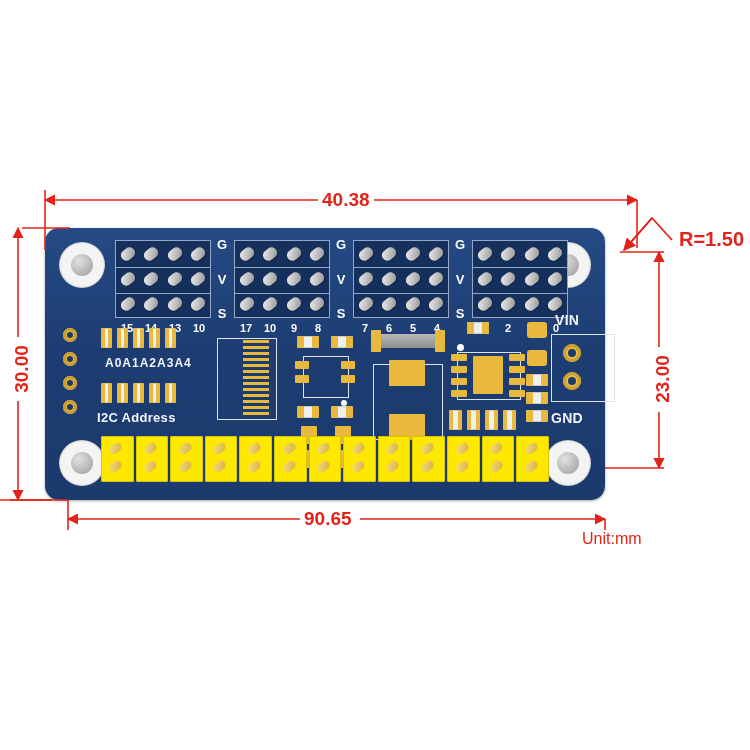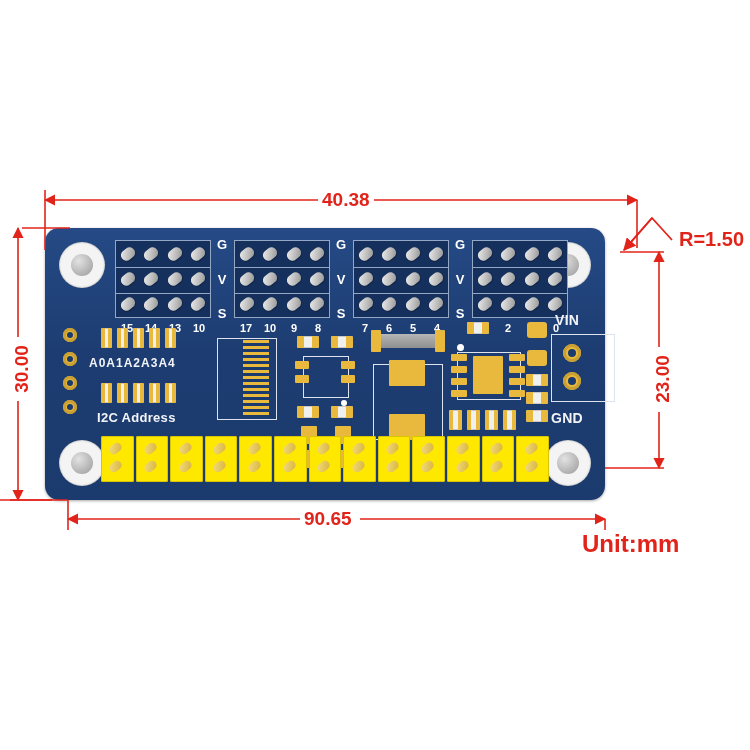--- a/index.html
+++ b/index.html
@@ -67,21 +67,21 @@
   .gpio .blk::before,.gpio .blk::after{content:"";position:absolute;left:26%;
         width:13px;height:9px;border-radius:5px;
         transform:rotate(-38deg);
         background:linear-gradient(135deg,#f5dd80,#d6b23c);}
   .gpio .blk::before{top:18%;}
   .gpio .blk::after{top:56%;}
   .dlabel{position:absolute;color:#e2231a;font-weight:bold;font-size:19px;
        background:#fff;padding:0 4px;white-space:nowrap;}
   svg.arrows{position:absolute;left:0;top:0;width:750px;height:750px;
        pointer-events:none;overflow:visible;}
-  .unit{position:absolute;color:#e2231a;font-weight:bold;font-size:24px;}
+  .unit{position:absolute;color:#e2231a;font-weight:normal;font-size:16px;}
 </style>
 </head>
 <body>
 
 <div id="stage">
 
   <div class="board">
 
     <div class="hole tl"></div>
     <div class="hole tr"></div>
@@ -212,21 +212,21 @@
     <div class="res" style="left:72px;top:100px;width:11px;height:20px"></div>
     <div class="res" style="left:88px;top:100px;width:11px;height:20px"></div>
     <div class="res" style="left:104px;top:100px;width:11px;height:20px"></div>
     <div class="res" style="left:120px;top:100px;width:11px;height:20px"></div>
     <div class="res" style="left:56px;top:155px;width:11px;height:20px"></div>
     <div class="res" style="left:72px;top:155px;width:11px;height:20px"></div>
     <div class="res" style="left:88px;top:155px;width:11px;height:20px"></div>
     <div class="res" style="left:104px;top:155px;width:11px;height:20px"></div>
     <div class="res" style="left:120px;top:155px;width:11px;height:20px"></div>
 
-    <div class="silk" style="left:44px;top:128px;font-size:12px;letter-spacing:1px">
+    <div class="silk" style="left:60px;top:128px;font-size:12px;letter-spacing:1px">
       <span>A0</span><span>A1</span><span>A2</span><span>A3</span><span>A4</span>
     </div>
     <div class="silk" style="left:52px;top:182px;font-size:13px">I2C Address</div>
 
     <div class="outline" style="left:172px;top:110px;width:58px;height:80px"></div>
     <div class="dip" style="left:198px;top:112px;width:26px;height:76px;
          background:repeating-linear-gradient(180deg,#e8b93c 0 3px,#1b3a6d 3px 6px)"></div>
 
     <div class="res" style="left:252px;top:108px;width:22px;height:12px"></div>
     <div class="res" style="left:286px;top:108px;width:22px;height:12px"></div>

